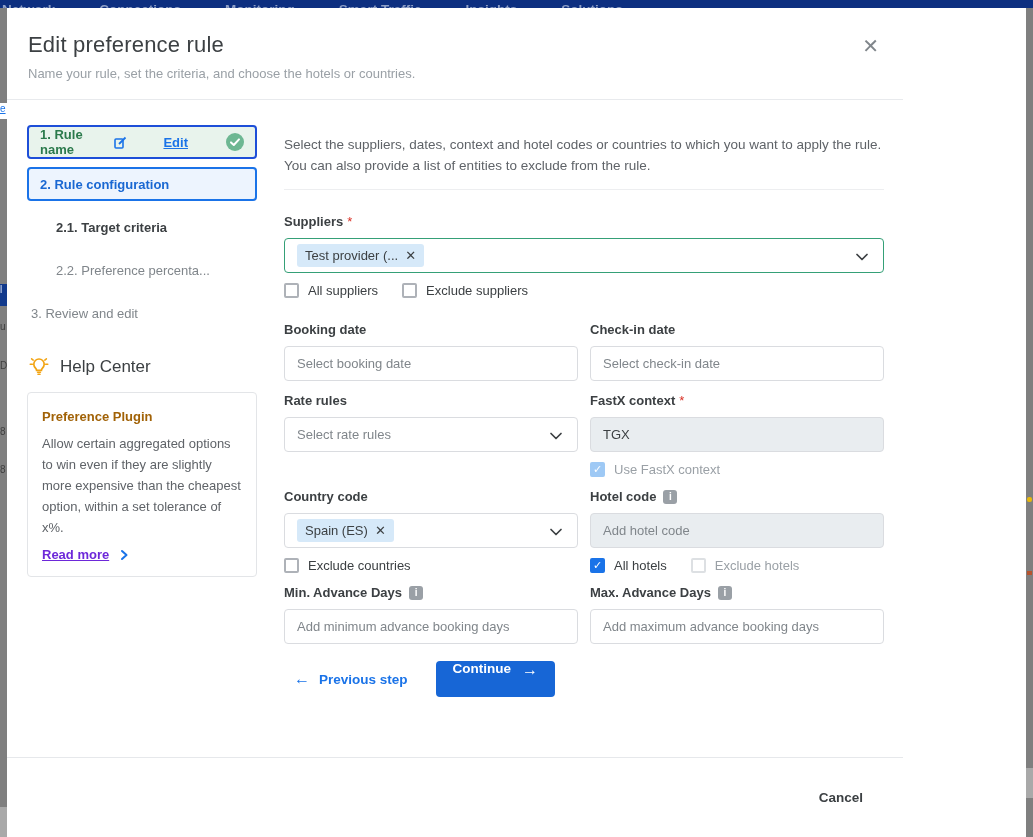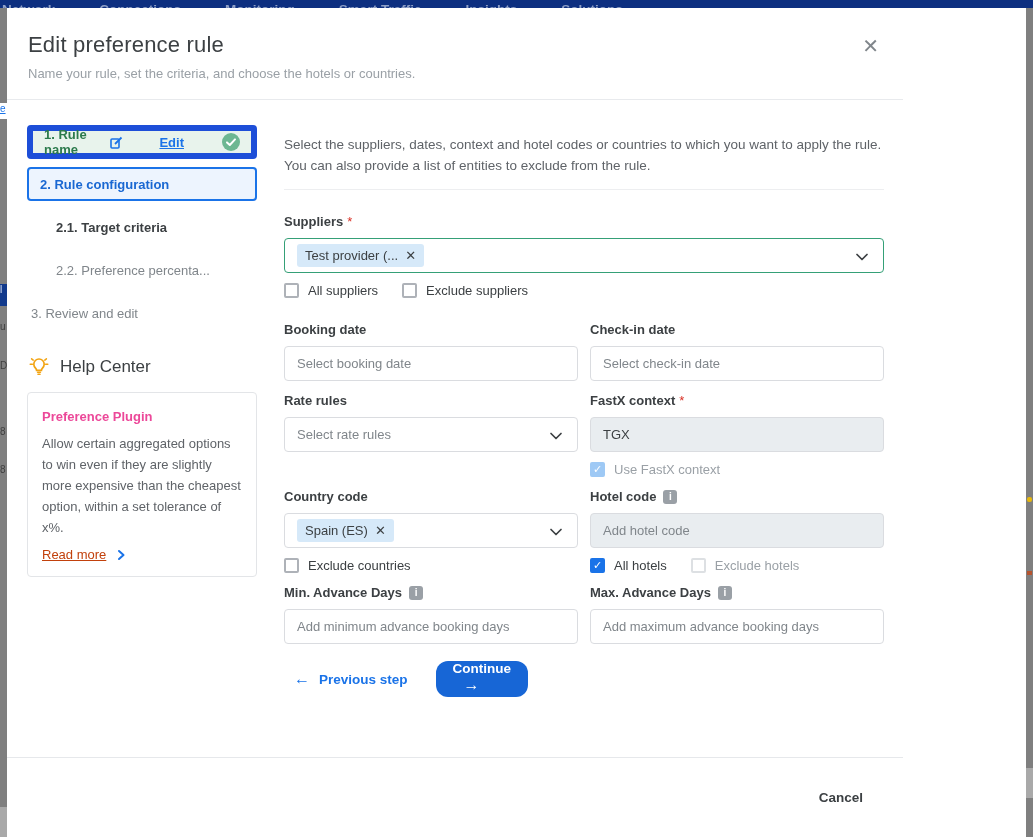--- a/index.html
+++ b/index.html
@@ -29,37 +29,37 @@
   .modal-header { position:relative; padding:24px 28px 18px 21px; border-bottom:1px solid #e8eaed; flex:0 0 auto; }
   .modal-title { font-size:22px; font-weight:400; color:#3c4043; letter-spacing:.2px; }
   .modal-subtitle { font-size:13px; color:#9aa0a6; margin-top:8px; }
   .modal-close { position:absolute; top:28px; right:24px; font-size:20px; color:#80868b; cursor:pointer; line-height:1; font-weight:400; }
 
   .modal-body { flex:1 1 auto; display:flex; padding:25px 19px 0 20px; overflow:hidden; }
 
   
   .stepper-col { width:230px; flex:0 0 auto; }
   .stepbox { height:34px; border-radius:4px; display:flex; align-items:center; padding:0 11px; font-size:13px; font-weight:700; margin-bottom:8px; cursor:pointer; }
-  .stepbox.done { background:#e8f3ec; border:6px solid #1d4ed8; color:#2b7a4c; }
+  .stepbox.done { background:#e8f3ec; border:2px solid #1d4ed8; color:#2b7a4c; }
   .stepbox.active { background:#edf4fe; border:2px solid #1a73e8; color:#1967d2; }
   .stepbox .spacer { flex:1; }
   .edit-link { display:flex; align-items:center; color:#1a73e8; font-size:13px; font-weight:700; cursor:pointer;gap:32px; }
   .edit-link .txt { text-decoration:underline; margin:0 6px 0 4px; }
   .substep { font-size:13px; cursor:pointer; }
   .substep.current { margin:19px 0 0 29px; font-weight:700; color:#3c4043; }
   .substep.pending { margin:28px 0 0 29px; color:#80868b; }
   .substep.top-level { margin:28px 0 0 4px; color:#80868b; }
 
   .help-header { display:flex; align-items:center; margin-top:34px; }
   .help-title { font-size:17px; color:#3c4043; margin-left:9px; }
   .help-card { margin-top:13px; border:1px solid #e3e5e8; border-radius:4px; padding:16px 14px 14px; background:#fff; }
-  .help-card-title { font-size:13px; font-weight:700; color:#ec4899; }
+  .help-card-title { font-size:13px; font-weight:700; color:#a16207; }
   .help-card-body { font-size:13px; line-height:21px; color:#5f6368; margin-top:9px; }
   .readmore { display:flex; align-items:center; margin-top:9px; cursor:pointer; }
-  .readmore .txt { font-size:13px; font-weight:400; color:#c2410c; text-decoration:underline; }
+  .readmore .txt { font-size:13px; font-weight:700; color:#6d28d9; text-decoration:underline; }
 
   
   .form-col { flex:1 1 auto; margin-left:27px; padding-right:0px; }
   .form-heading { font-size:22px; font-weight:400; color:#3c4043; }
   .form-desc { font-size:13.5px; line-height:21px; color:#5f6368; margin-top:9px; padding-bottom:13px; border-bottom:1px solid #edeef0; }
   .field-label { font-size:13px; font-weight:700; color:#3c4043; display:flex; align-items:center; }
   .req { color:#d93025; margin-left:4px; font-weight:400; }
   .info-badge { width:14px; height:14px; background:#9aa0a6; border-radius:3px; color:#fff; font-size:10px; font-weight:700; display:inline-flex; align-items:center; justify-content:center; margin-left:7px; }
 
   .select-box, .text-input { margin-top:9px; height:35px; border:1px solid #dadce0; border-radius:4px;
@@ -86,23 +86,23 @@
   .cb.disabled { border-color:#dde0e3; }
   .cb-label { font-size:13px; color:#3c4043; margin-left:9px; }
   .cb-label.muted { color:#9aa0a6; }
 
   .full-field { margin-top:24px; }
   .grid { margin-top:24px; display:grid; grid-template-columns:1fr 1fr; column-gap:26px; row-gap:23px;gap:12px; }
 
   .actions { display:flex; align-items:center; margin-top:17px; margin-left:10px; }
   .prev-link { display:flex; align-items:center; color:#1a73e8; font-size:13.5px; font-weight:700; cursor:pointer; }
   .prev-link .arr { font-size:16px; margin-right:9px; }
-  .continue-btn { margin-left:28px; background:#1766d6; color:#fff; border:none; border-radius:12px;
+  .continue-btn { margin-left:28px; background:#1766d6; color:#fff; border:none; border-radius:4px;
     height:36px; padding:0 17px; font-size:13.5px; font-weight:700; display:flex; align-items:flex-start; cursor:pointer;
-    font-family:inherit;flex-direction:column; }
+    font-family:inherit; }
   .continue-btn .arr { font-size:16px; margin-left:11px; font-weight:400; }
 
   .modal-footer { flex:0 0 80px; border-top:1px solid #e6e8eb; display:flex; align-items:center; justify-content:flex-end; padding-right:40px; }
   .cancel-btn { font-size:13.5px; font-weight:700; color:#3c4043; cursor:pointer; background:none; border:none; font-family:inherit; }
 </style>
 </head>
 <body>
 
 <div class="stage">
 

